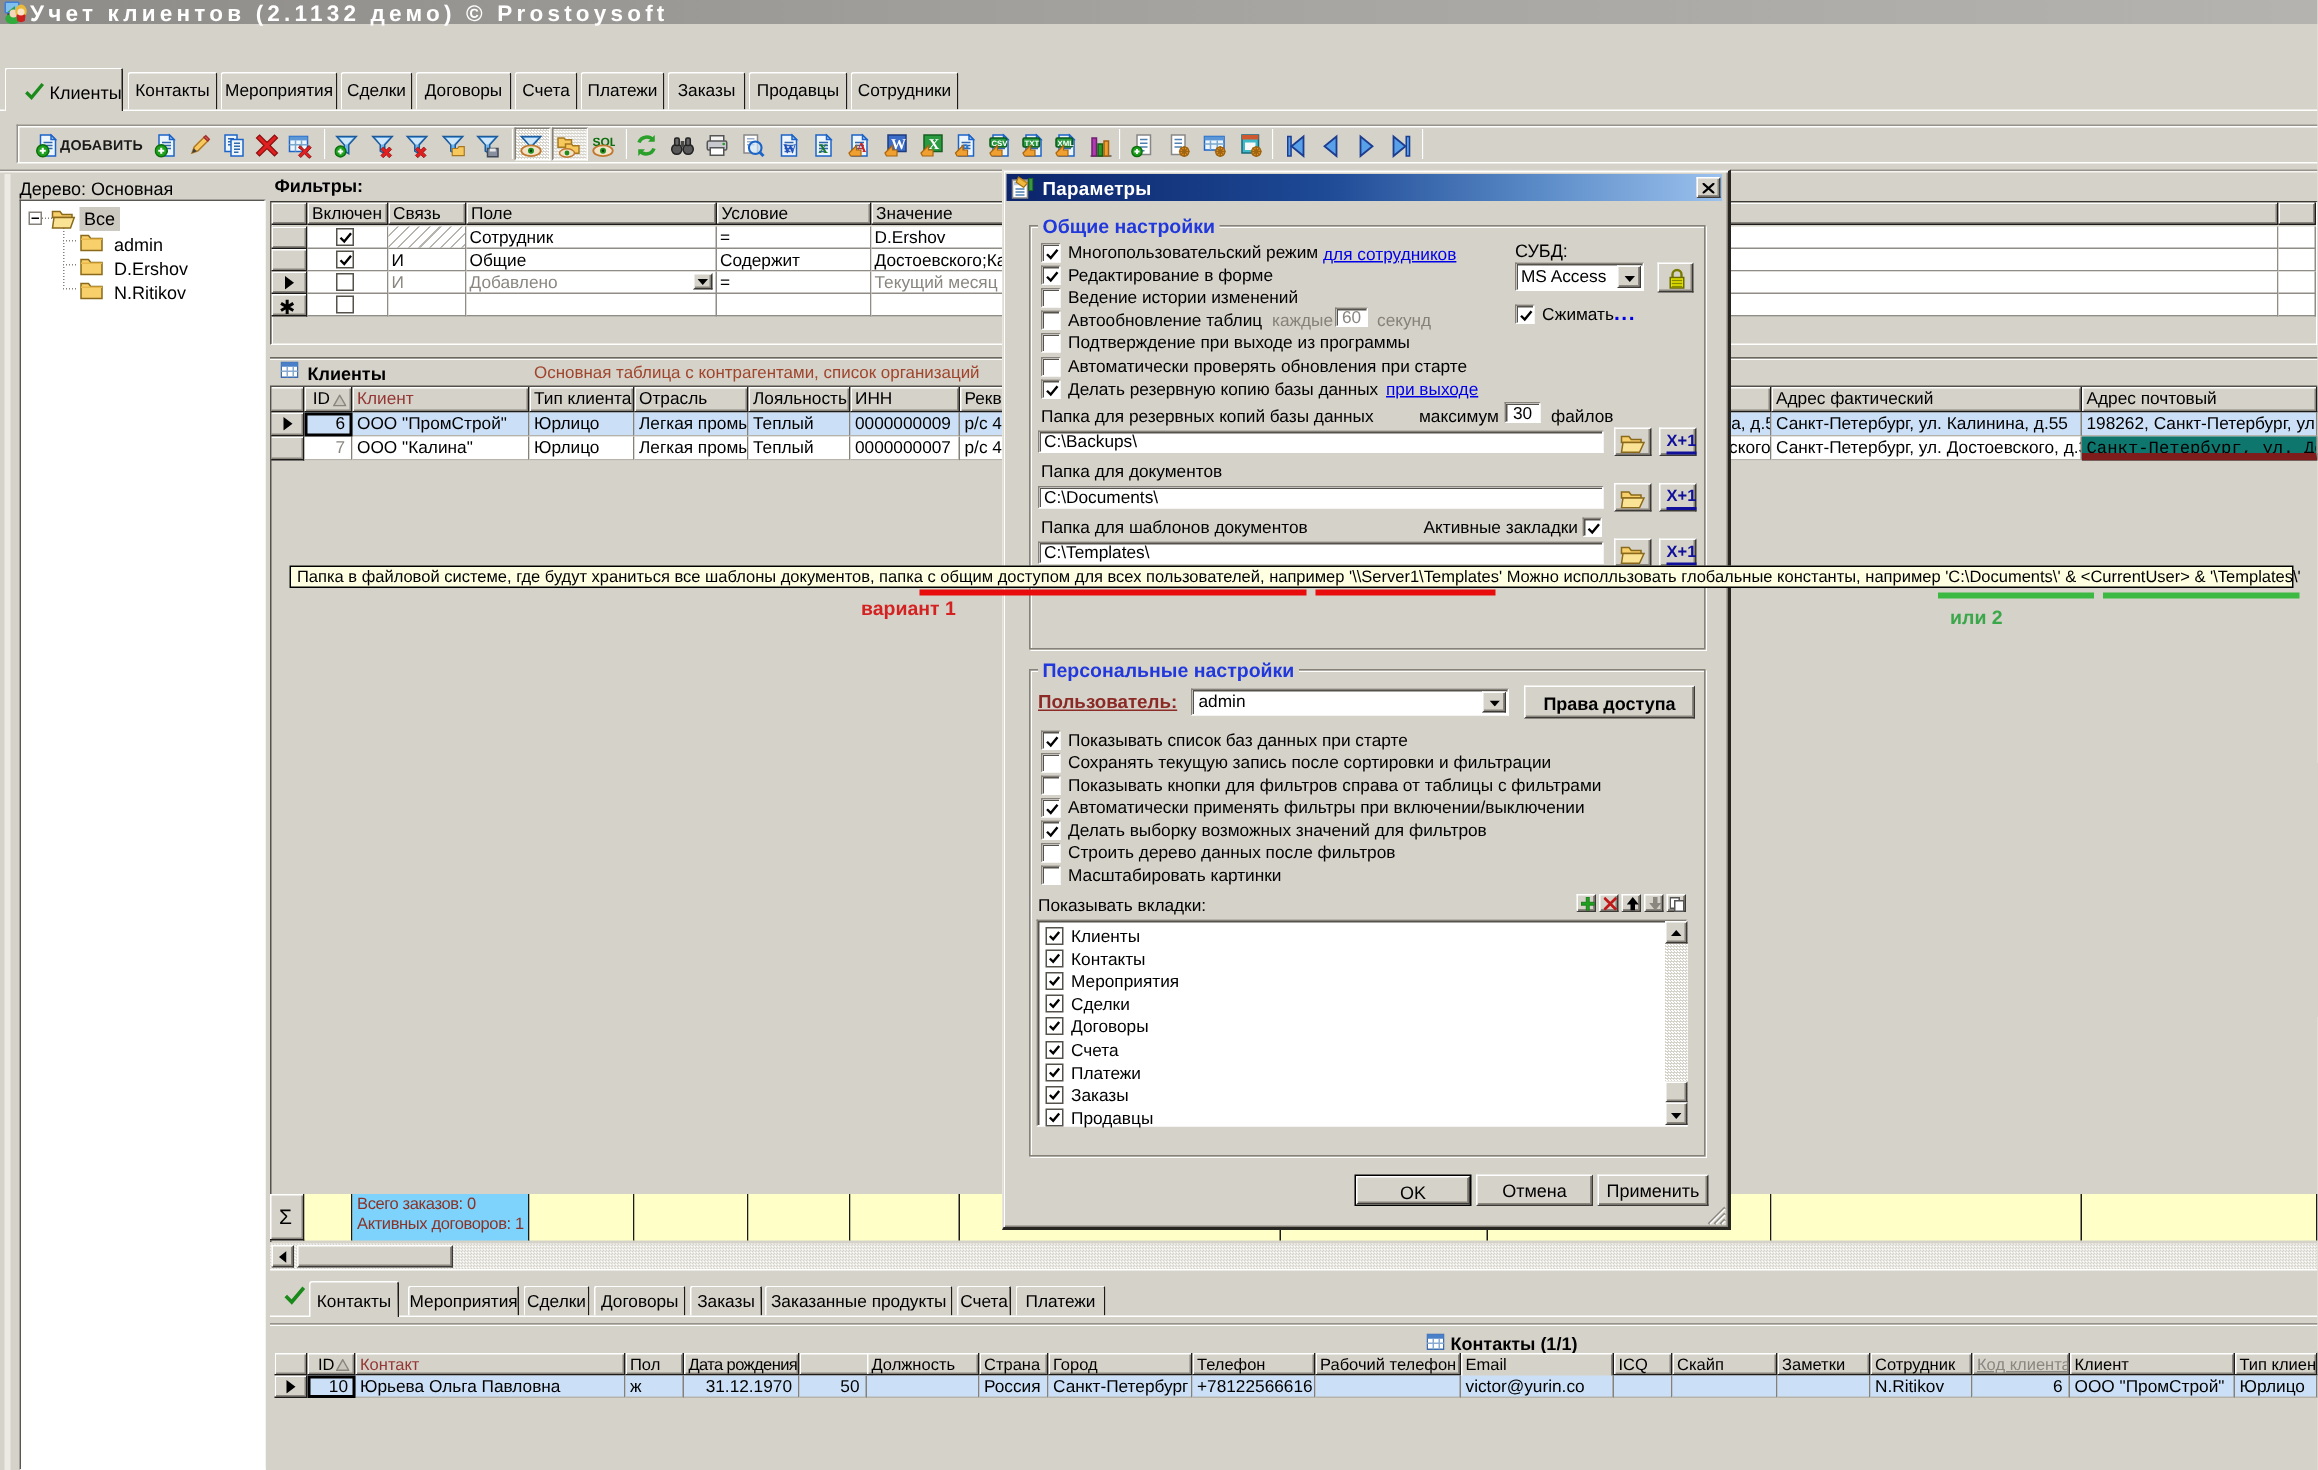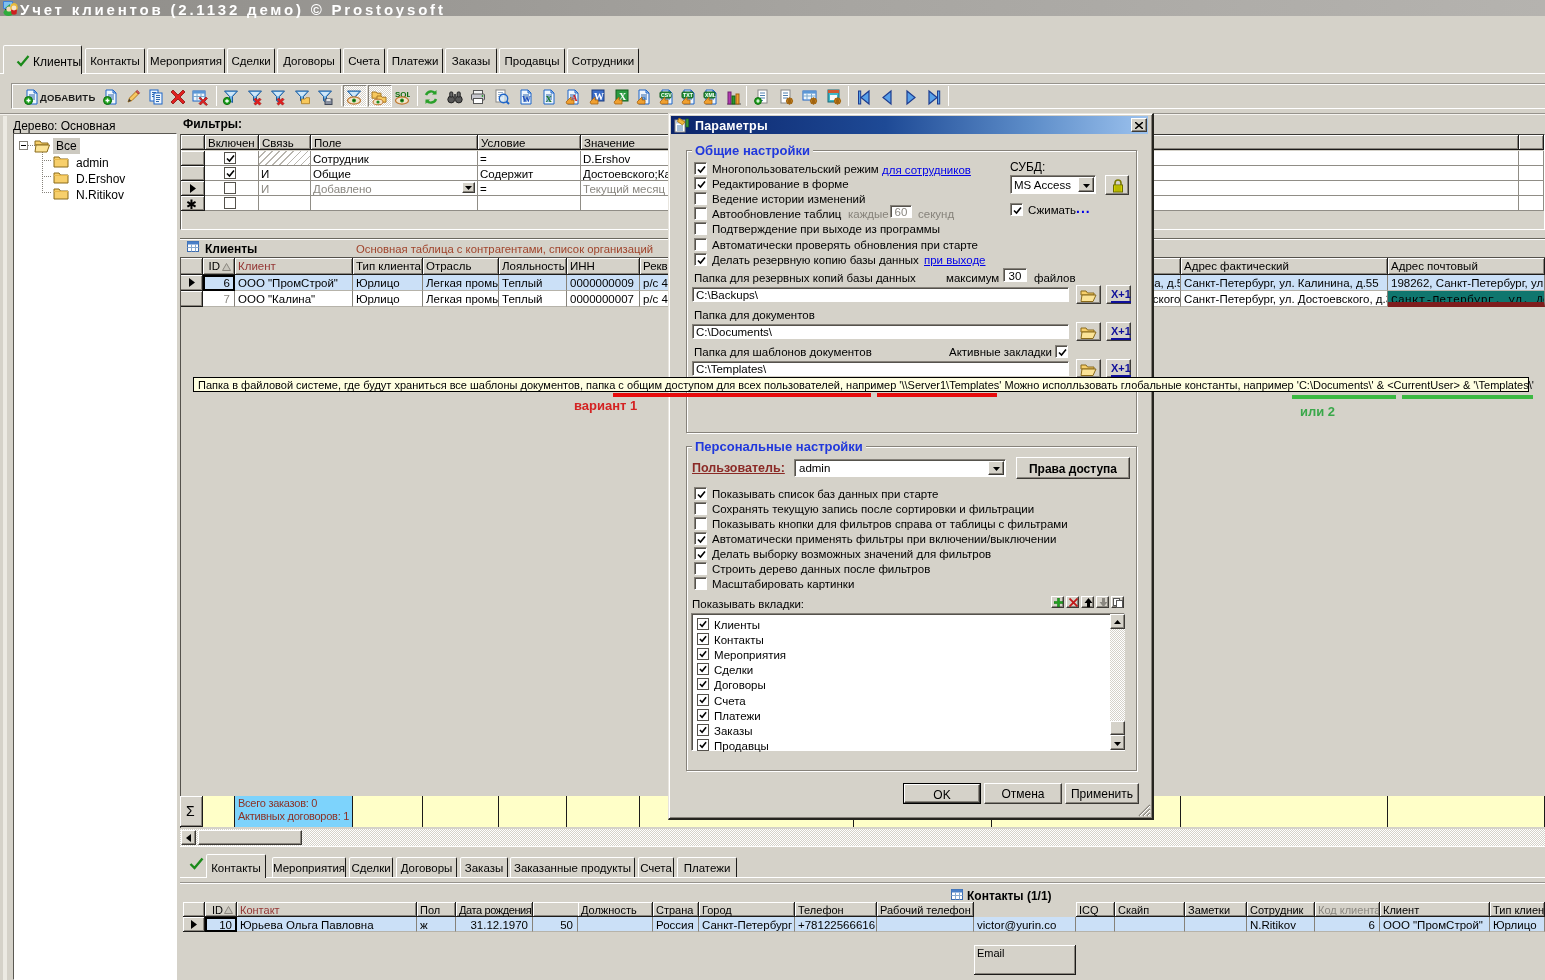--- a/index.html
+++ b/index.html
@@ -495,21 +495,21 @@
 <div class="hc" style="left:205px;top:902px;width:32px;height:15px;font-size:11px;border-bottom:1px solid #1c1b19;color:#000;text-align:right;padding-right:13px;">ID</div>
 <div class="hc" style="left:237px;top:902px;width:180px;height:15px;font-size:11px;border-bottom:1px solid #1c1b19;color:#943634;">Контакт</div>
 <div class="hc" style="left:417px;top:902px;width:39px;height:15px;font-size:11px;border-bottom:1px solid #1c1b19;color:#000;">Пол</div>
 <div class="hc" style="left:456px;top:902px;width:77px;height:15px;font-size:11px;border-bottom:1px solid #1c1b19;color:#000;text-align:right;padding-right:3px;letter-spacing:-0.4px;">Дата рождения</div>
 <div class="hc" style="left:533px;top:902px;width:45px;height:15px;font-size:11px;border-bottom:1px solid #1c1b19;color:#000;padding-left:48px;">Возраст</div>
 <div class="hc" style="left:578px;top:902px;width:75px;height:15px;font-size:11px;border-bottom:1px solid #1c1b19;color:#000;">Должность</div>
 <div class="hc" style="left:653px;top:902px;width:46px;height:15px;font-size:11px;border-bottom:1px solid #1c1b19;color:#000;">Страна</div>
 <div class="hc" style="left:699px;top:902px;width:96px;height:15px;font-size:11px;border-bottom:1px solid #1c1b19;color:#000;">Город</div>
 <div class="hc" style="left:795px;top:902px;width:82px;height:15px;font-size:11px;border-bottom:1px solid #1c1b19;color:#000;">Телефон</div>
 <div class="hc" style="left:877px;top:902px;width:97px;height:15px;font-size:11px;border-bottom:1px solid #1c1b19;color:#000;">Рабочий телефон</div>
-<div class="hc" style="left:974px;top:902px;width:102px;height:30px;font-size:11px;border-bottom:1px solid #1c1b19;color:#000;margin-top:43px;">Email</div>
+<div class="hc" style="left:974px;top:902px;width:102px;height:19px;font-size:11px;border-bottom:1px solid #1c1b19;color:#000;">Email</div>
 <div class="hc" style="left:1076px;top:902px;width:39px;height:15px;font-size:11px;border-bottom:1px solid #1c1b19;color:#000;">ICQ</div>
 <div class="hc" style="left:1115px;top:902px;width:70px;height:15px;font-size:11px;border-bottom:1px solid #1c1b19;color:#000;">Скайп</div>
 <div class="hc" style="left:1185px;top:902px;width:62px;height:15px;font-size:11px;border-bottom:1px solid #1c1b19;color:#000;">Заметки</div>
 <div class="hc" style="left:1247px;top:902px;width:68px;height:15px;font-size:11px;border-bottom:1px solid #1c1b19;color:#000;">Сотрудник</div>
 <div class="hc" style="left:1315px;top:902px;width:65px;height:15px;font-size:11px;border-bottom:1px solid #1c1b19;color:#8a8780;text-decoration:underline;">Код клиента</div>
 <div class="hc" style="left:1380px;top:902px;width:110px;height:15px;font-size:11px;border-bottom:1px solid #1c1b19;color:#000;">Клиент</div>
 <div class="hc" style="left:1490px;top:902px;width:55px;height:15px;font-size:11px;border-bottom:1px solid #1c1b19;color:#000;">Тип клиента</div>
 <svg class="abs" style="left:224px;top:906px" width="9" height="8">
       <path d="M4.5 0.5 L8.5 7.5 H0.5 Z" fill="#c9c6bd" stroke="#8a867e"></path>
     </svg>

